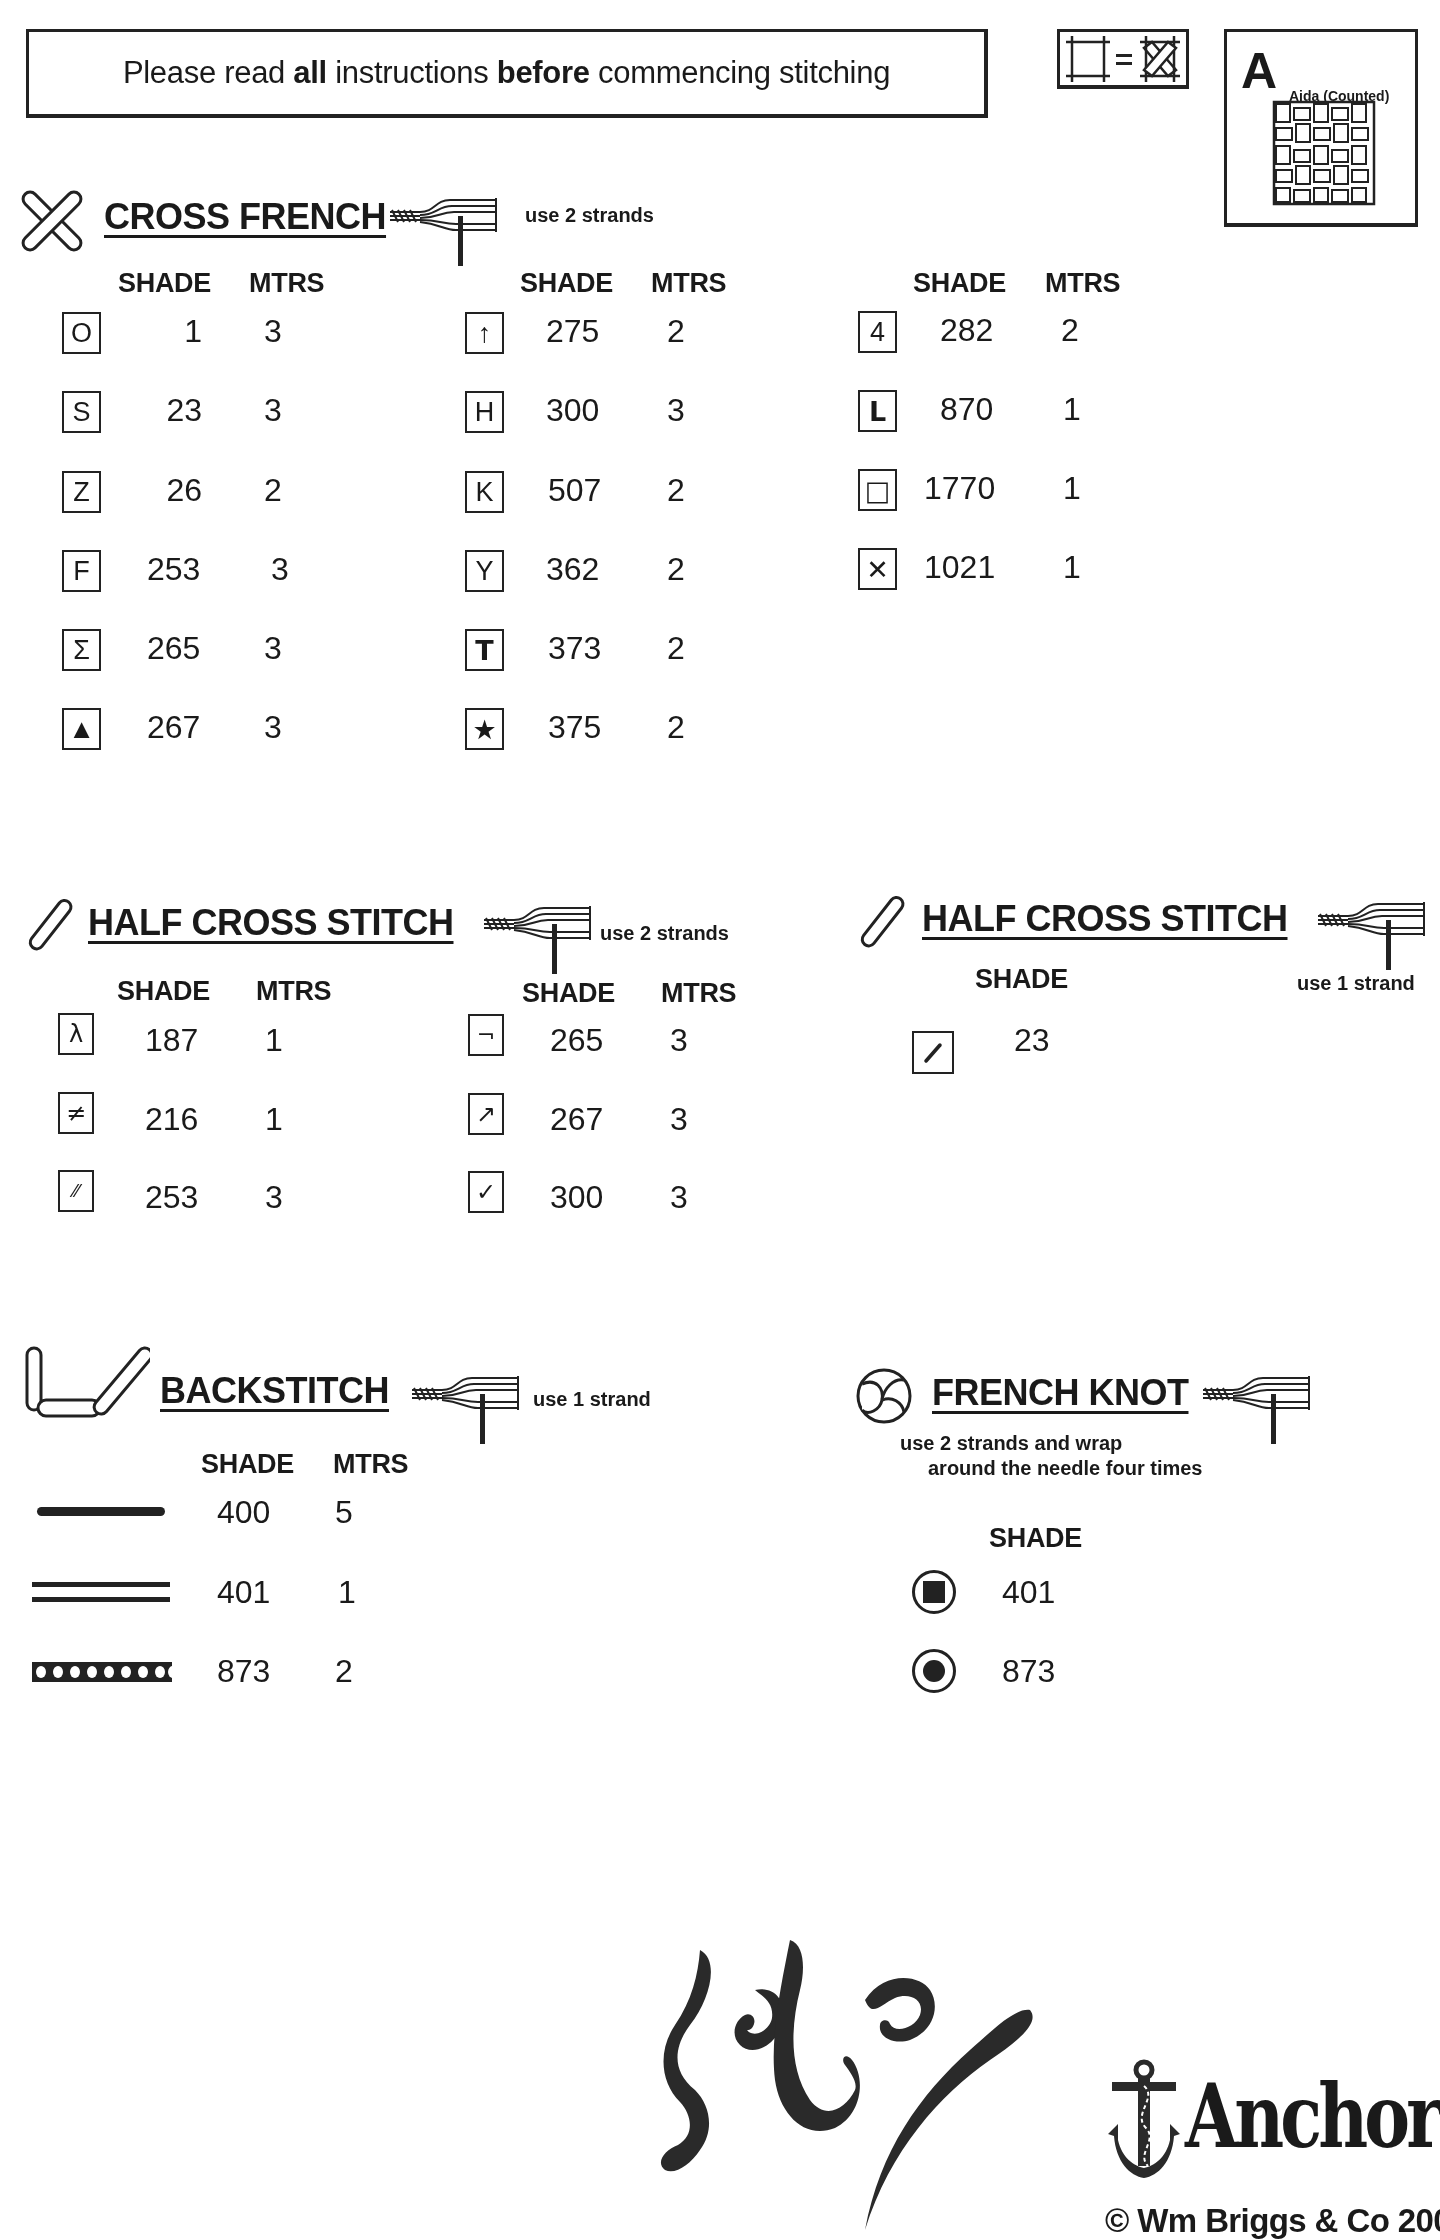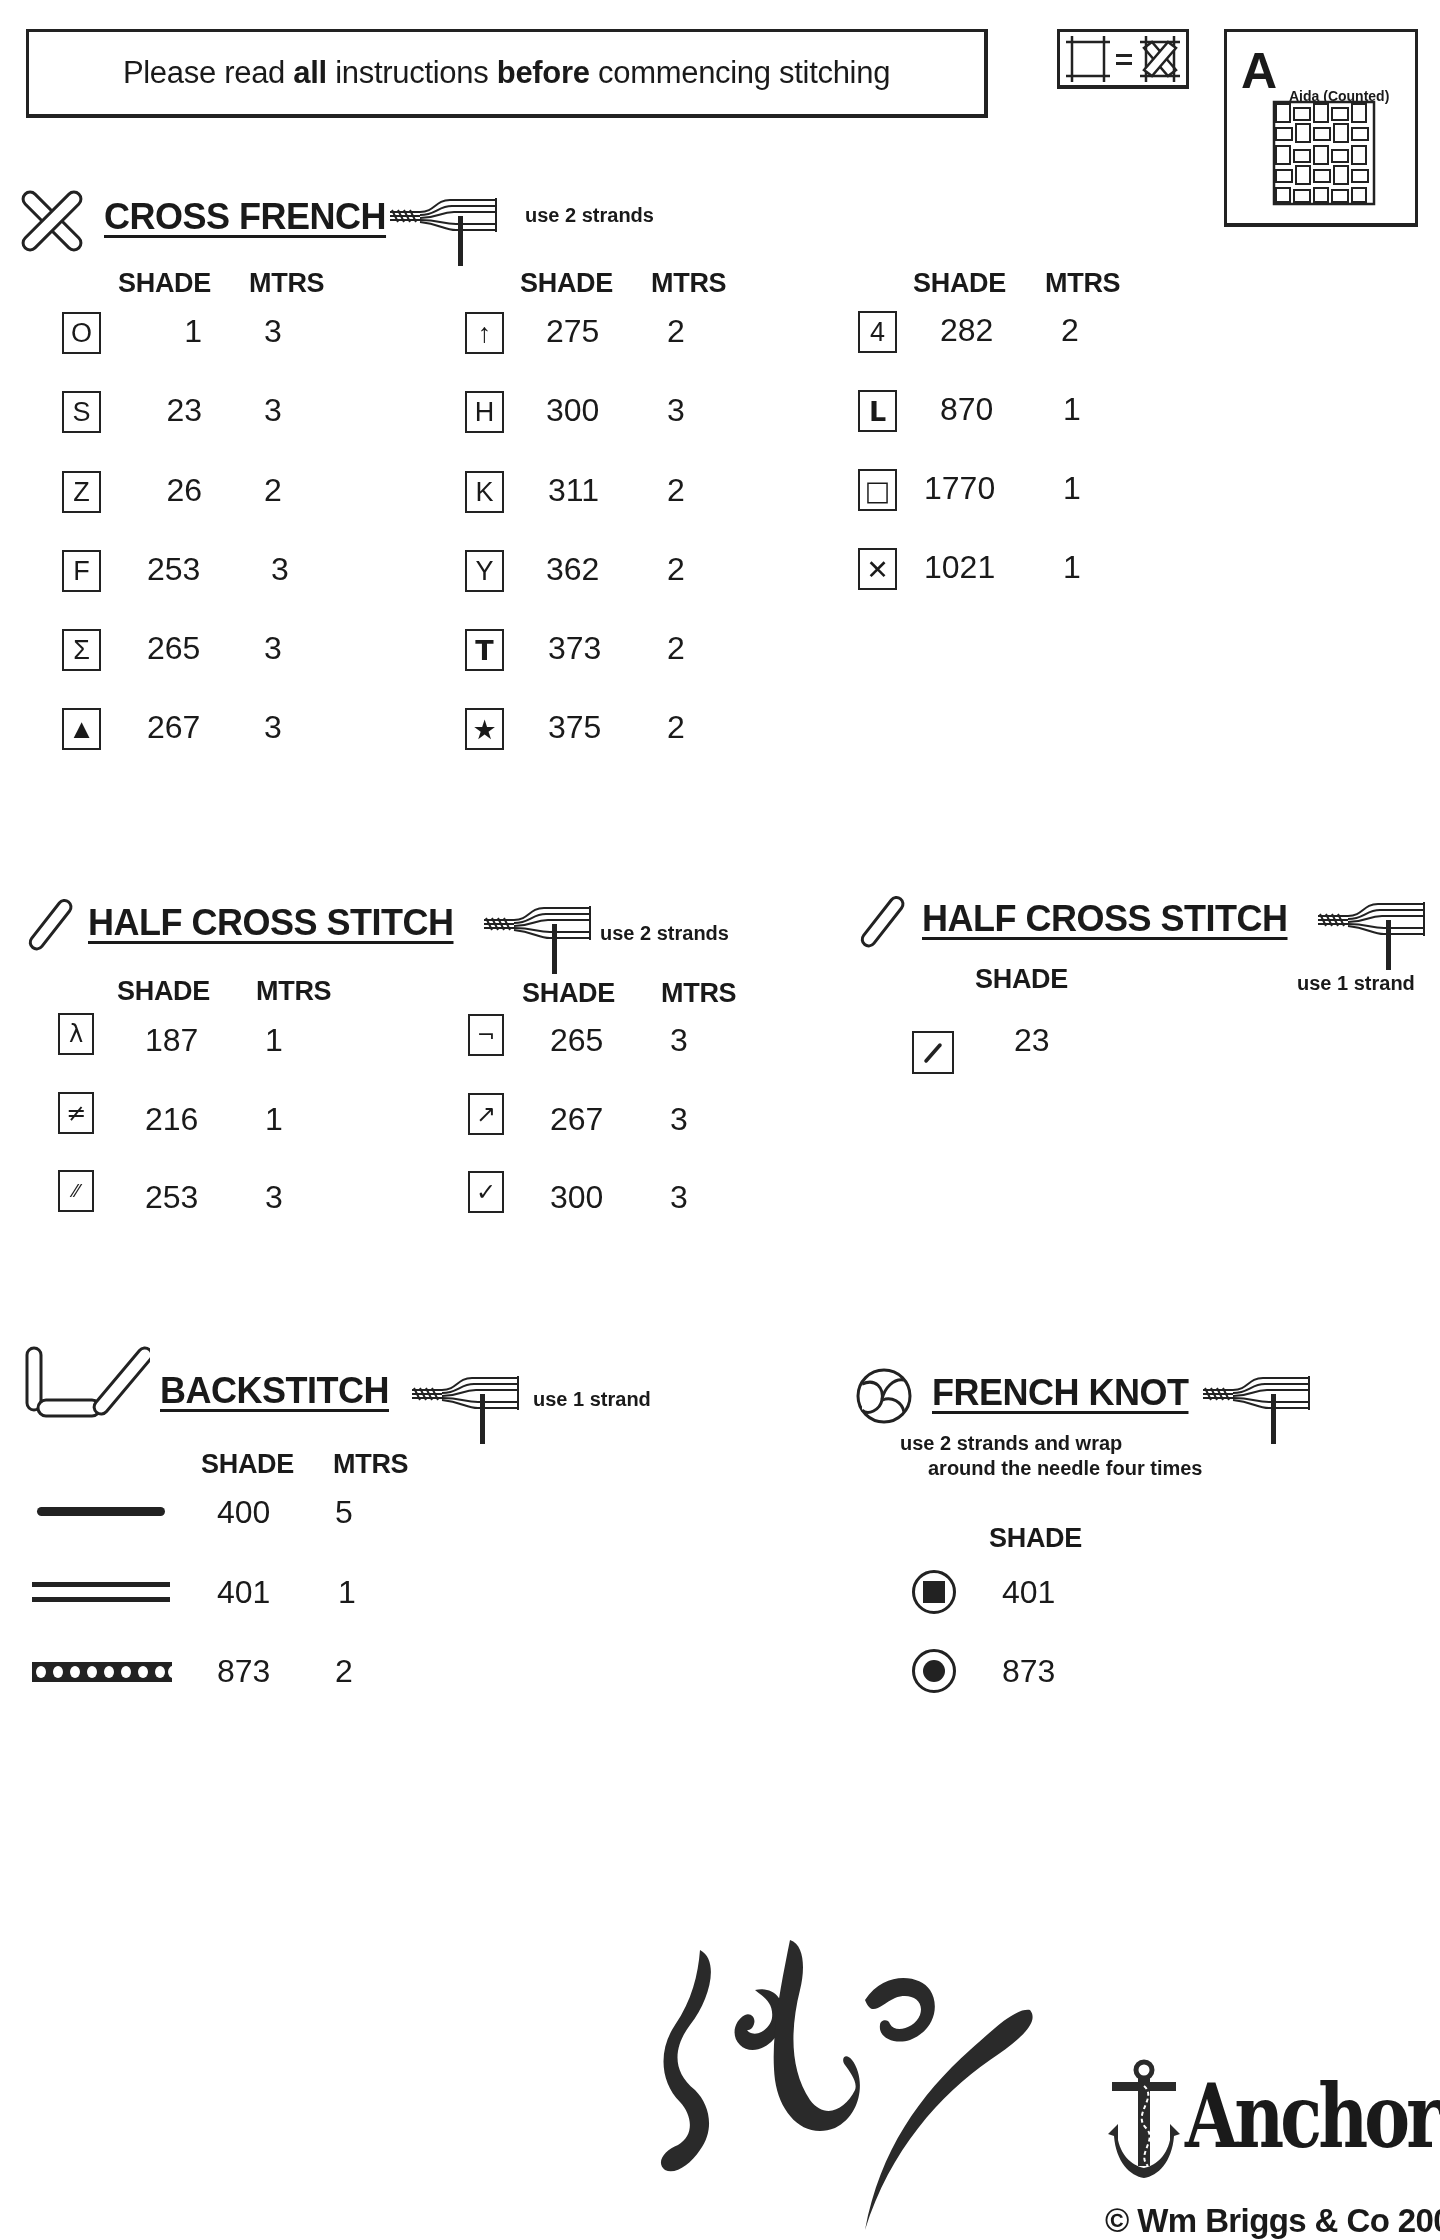--- a/index.html
+++ b/index.html
@@ -154,21 +154,21 @@
 
 <div class="abs sym" style="left:465px;top:312px">↑</div>
 <div class="abs cell" style="left:546px;top:313px">275</div>
 <div class="abs cell" style="left:667px;top:313px">2</div>
 
 <div class="abs sym" style="left:465px;top:391px">H</div>
 <div class="abs cell" style="left:546px;top:392px">300</div>
 <div class="abs cell" style="left:667px;top:392px">3</div>
 
 <div class="abs sym" style="left:465px;top:471px">K</div>
-<div class="abs cell" style="left:548px;top:472px">311</div>
+<div class="abs cell" style="left:548px;top:472px">507</div>
 <div class="abs cell" style="left:667px;top:472px">2</div>
 
 <div class="abs sym" style="left:465px;top:550px">Y</div>
 <div class="abs cell" style="left:546px;top:551px">362</div>
 <div class="abs cell" style="left:667px;top:551px">2</div>
 
 <div class="abs sym" style="left:465px;top:629px;font-weight:700;font-family:'DejaVu Sans',sans-serif">T</div>
 <div class="abs cell" style="left:548px;top:630px">373</div>
 <div class="abs cell" style="left:667px;top:630px">2</div>
 

